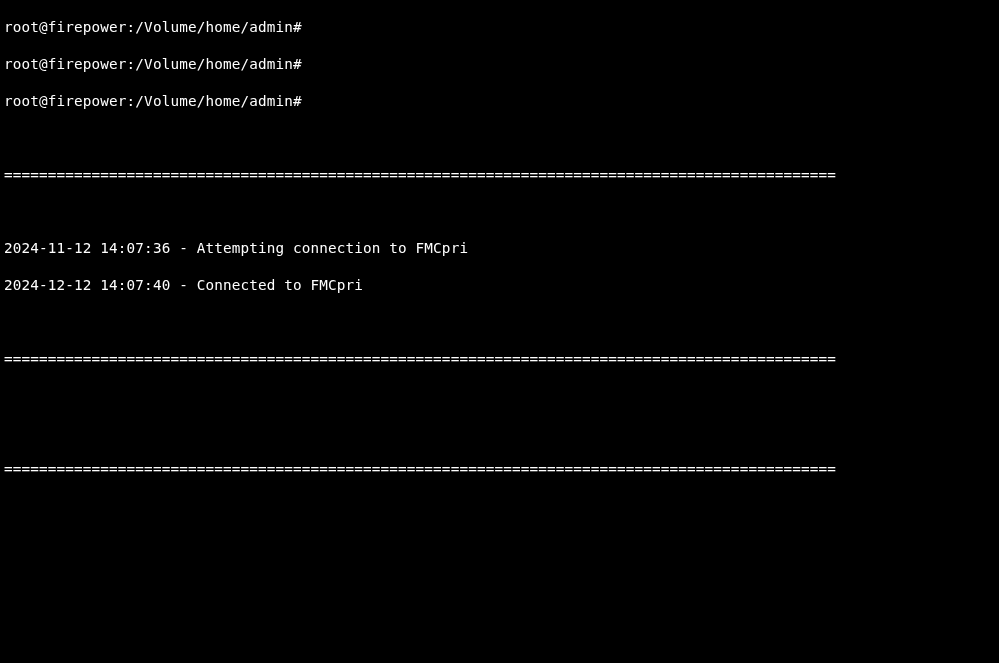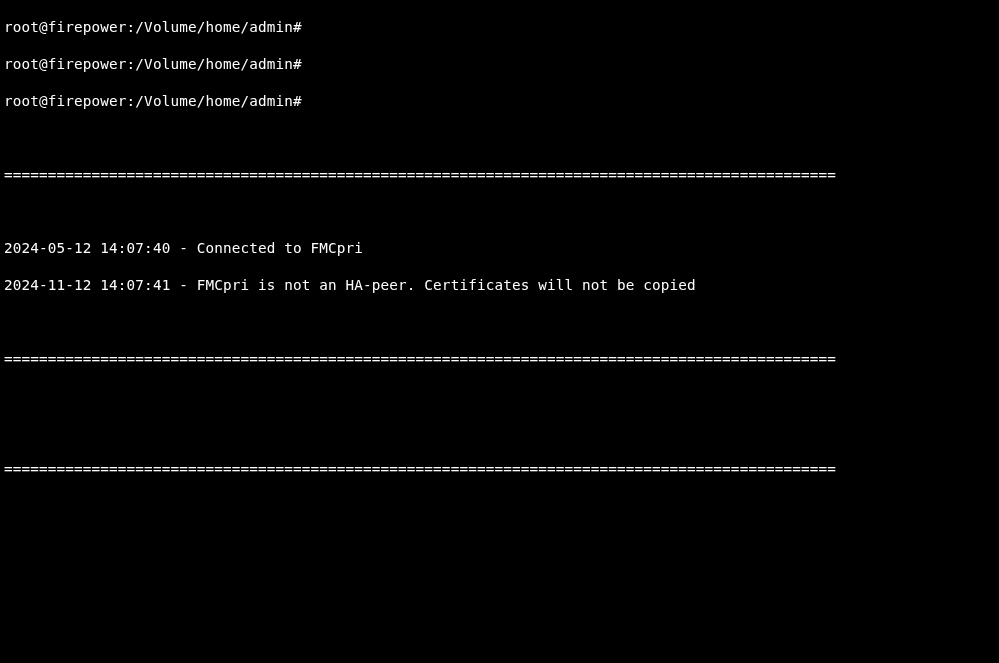--- a/index.html
+++ b/index.html
@@ -24,22 +24,22 @@
 </head>
 <body>
 
 <div class="terminal">
 <span class="line"><span>root@firepower:/Volume/home/admin#</span></span>
 <span class="line"><span>root@firepower:/Volume/home/admin#</span></span>
 <span class="line"><span>root@firepower:/Volume/home/admin#</span></span>
 <span class="line"> </span>
 <span class="line">===============================================================================================</span>
 <span class="line"> </span>
-<span class="line">2024-05-12 14:07:40 - Connected to FMCpri</span>
-<span class="line">2024-11-12 14:07:41 - FMCpri is not an HA-peer. Certificates will not be copied</span>
+<span class="line">2024-11-12 14:07:36 - Attempting connection to FMCpri</span>
+<span class="line">2024-12-12 14:07:40 - Connected to FMCpri</span>
 <span class="line"> </span>
 <span class="line">===============================================================================================</span>
 <span class="line"> </span>
 <span class="line"> </span>
 <span class="line">===============================================================================================</span>
 <span class="line"> </span>
 
 
 
 

